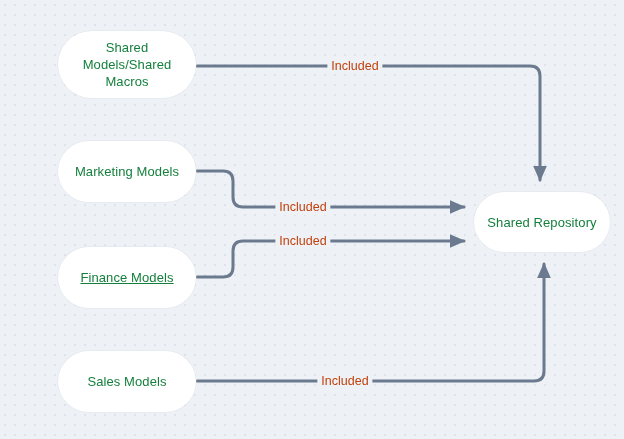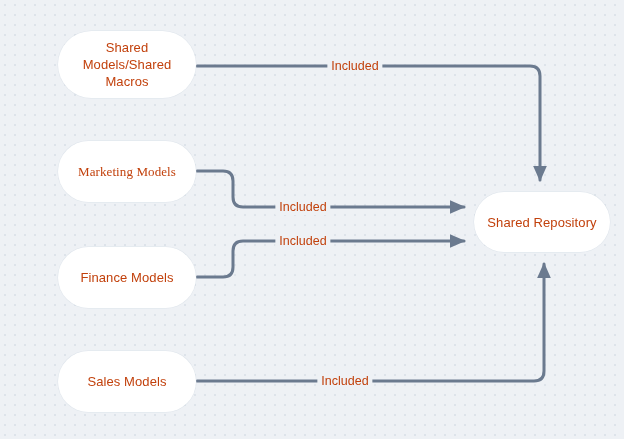--- a/index.html
+++ b/index.html
@@ -29,21 +29,21 @@
     height: 439px;
   }
   .node {
     position: absolute;
     background: #ffffff;
     border-radius: 999px;
     display: flex;
     align-items: center;
     justify-content: center;
     text-align: center;
-    color: #c2410c;
+    color: #15803d;
     font-size: 13px;
     line-height: 17px;
     letter-spacing: 0.1px;
     box-sizing: border-box;
     padding: 4px 10px;
     box-shadow: 0 0 0 0.5px rgba(210,218,228,0.55);
   }
   .node-label {
     display: block;
     white-space: pre-line;
@@ -79,25 +79,25 @@
 
     <path d="M 197 381 L 534 381 Q 544 381 544 371 L 544 264" fill="none" stroke="#6b7a8f" stroke-width="3" stroke-linecap="round" marker-end="url(#arrow)"></path>
   </svg>
 
   <div class="node" style="left:58px; top:31px; width:138px; height:67px;">
     <span class="node-label">Shared
 Models/Shared
 Macros</span>
   </div>
 
-  <div class="node" style="left:58px; top:141px; width:138px; height:61px;font-family:Liberation Serif, serif;">
+  <div class="node" style="left:58px; top:141px; width:138px; height:61px;">
     <span class="node-label">Marketing Models</span>
   </div>
 
-  <div class="node" style="left:58px; top:247px; width:138px; height:61px;">
+  <div class="node" style="left:58px; top:247px; width:138px; height:61px;text-decoration:underline;">
     <span class="node-label">Finance Models</span>
   </div>
 
   <div class="node" style="left:58px; top:351px; width:138px; height:61px;">
     <span class="node-label">Sales Models</span>
   </div>
 
   <div class="node" style="left:474px; top:192px; width:136px; height:60px;">
     <span class="node-label">Shared Repository</span>
   </div>

